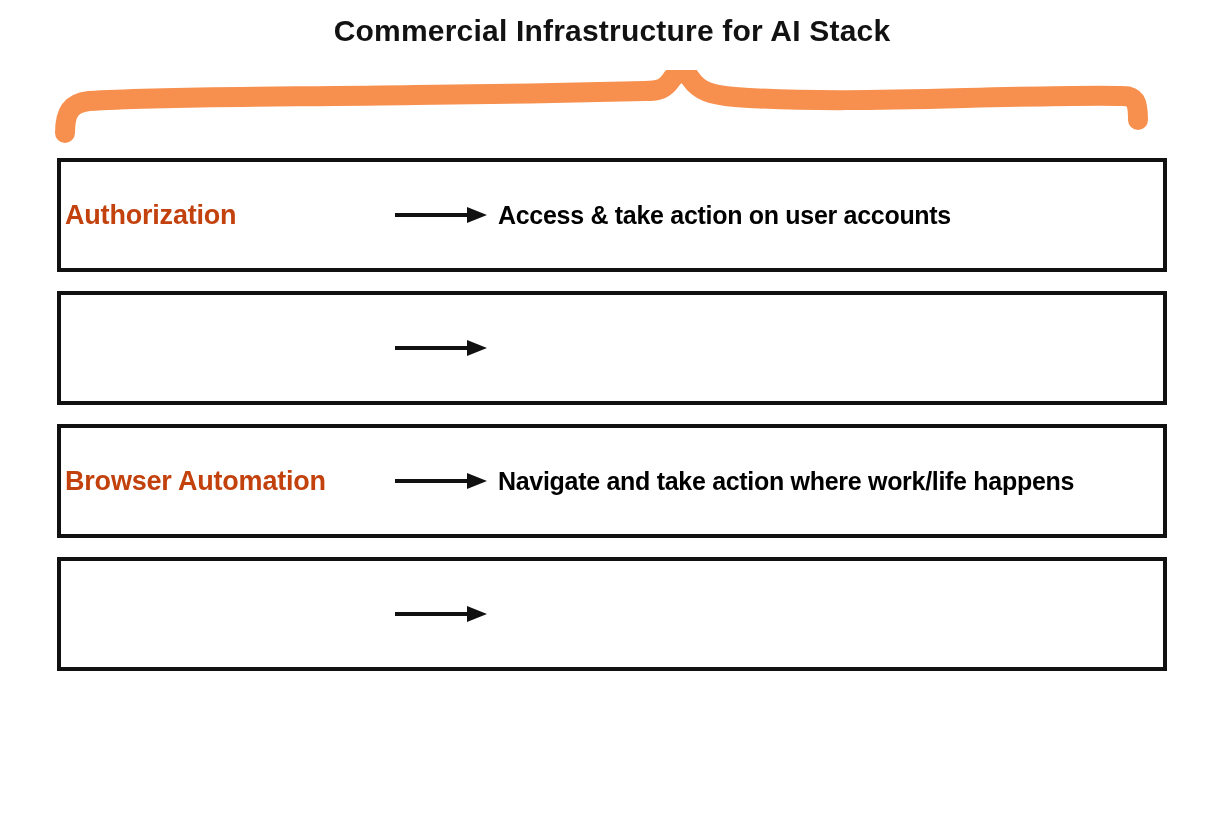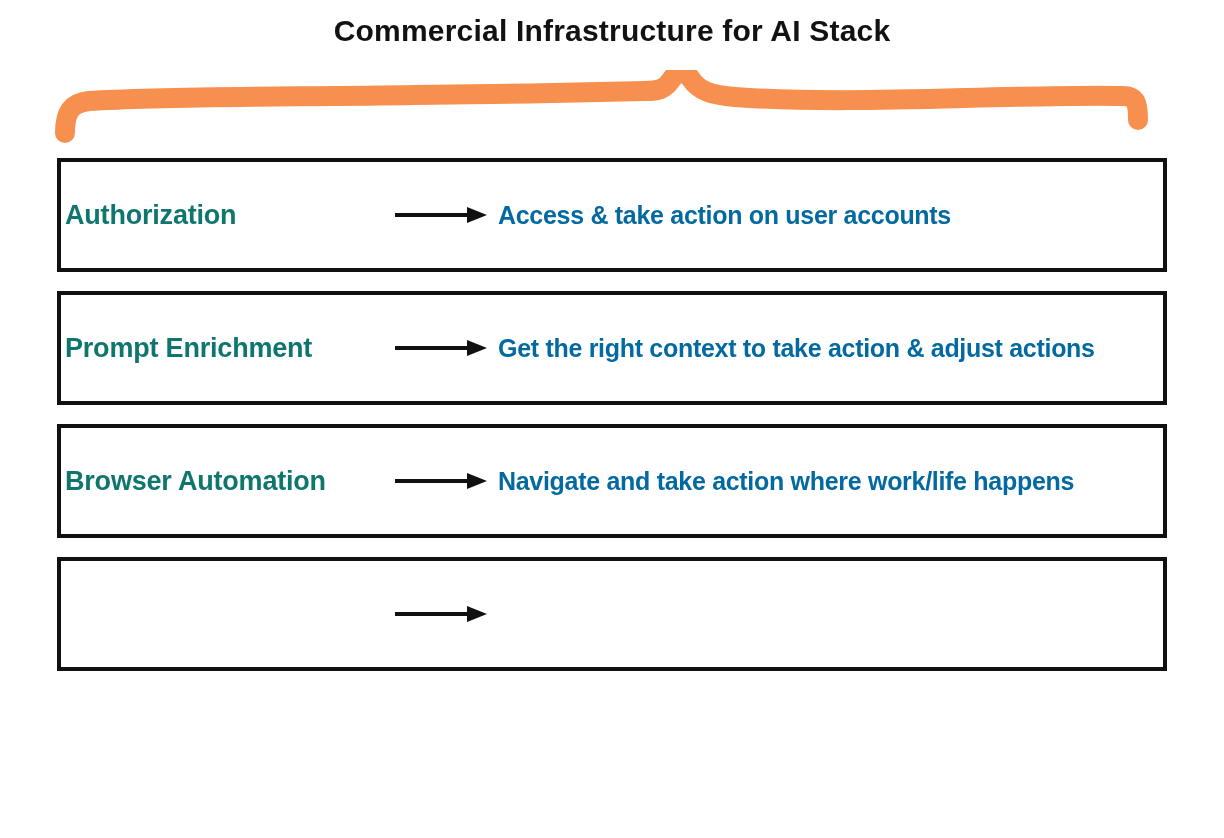--- a/index.html
+++ b/index.html
@@ -67,21 +67,21 @@
   }
 
   .row-label {
     position: absolute;
     left: 4px;
     top: 50%;
     transform: translateY(-50%);
     font-family: "Liberation Sans", sans-serif;
     font-size: 27px;
     font-weight: bold;
-    color: #0f766e;
+    color: #c2410c;
     letter-spacing: -0.2px;
     white-space: nowrap;
   }
 
   .row-arrow {
     position: absolute;
     left: 334px;
     top: 50%;
     transform: translateY(-50%);
     width: 92px;
@@ -90,21 +90,21 @@
   .row-arrow svg { display: block; }
 
   .row-desc {
     position: absolute;
     left: 437px;
     top: 50%;
     transform: translateY(-50%);
     font-family: "Liberation Sans", sans-serif;
     font-size: 25px;
     font-weight: bold;
-    color: #0369a1;
+    color: #000000;
     letter-spacing: -0.3px;
     white-space: nowrap;
   }
 </style>
 </head>
 <body>
 
 <div id="page-title">Commercial Infrastructure for AI Stack</div>
 
 <div id="brace-wrap">
@@ -132,28 +132,26 @@
           <line x1="0" y1="10" x2="76" y2="10" stroke="#111111" stroke-width="4"></line>
           <polygon points="72,2 92,10 72,18" fill="#111111"></polygon>
         </svg>
       </span>
       <span class="row-desc">Access &amp; take action on user accounts</span>
     </div>
   </div>
 
   <div class="row-box">
     <div class="row-inner">
-      <span class="row-label">Prompt Enrichment</span>
       <span class="row-arrow">
         <svg width="92" height="20" viewBox="0 0 92 20" xmlns="http://www.w3.org/2000/svg">
           <line x1="0" y1="10" x2="76" y2="10" stroke="#111111" stroke-width="4"></line>
           <polygon points="72,2 92,10 72,18" fill="#111111"></polygon>
         </svg>
       </span>
-      <span class="row-desc">Get the right context to take action &amp; adjust actions</span>
     </div>
   </div>
 
   <div class="row-box">
     <div class="row-inner">
       <span class="row-label">Browser Automation</span>
       <span class="row-arrow">
         <svg width="92" height="20" viewBox="0 0 92 20" xmlns="http://www.w3.org/2000/svg">
           <line x1="0" y1="10" x2="76" y2="10" stroke="#111111" stroke-width="4"></line>
           <polygon points="72,2 92,10 72,18" fill="#111111"></polygon>

